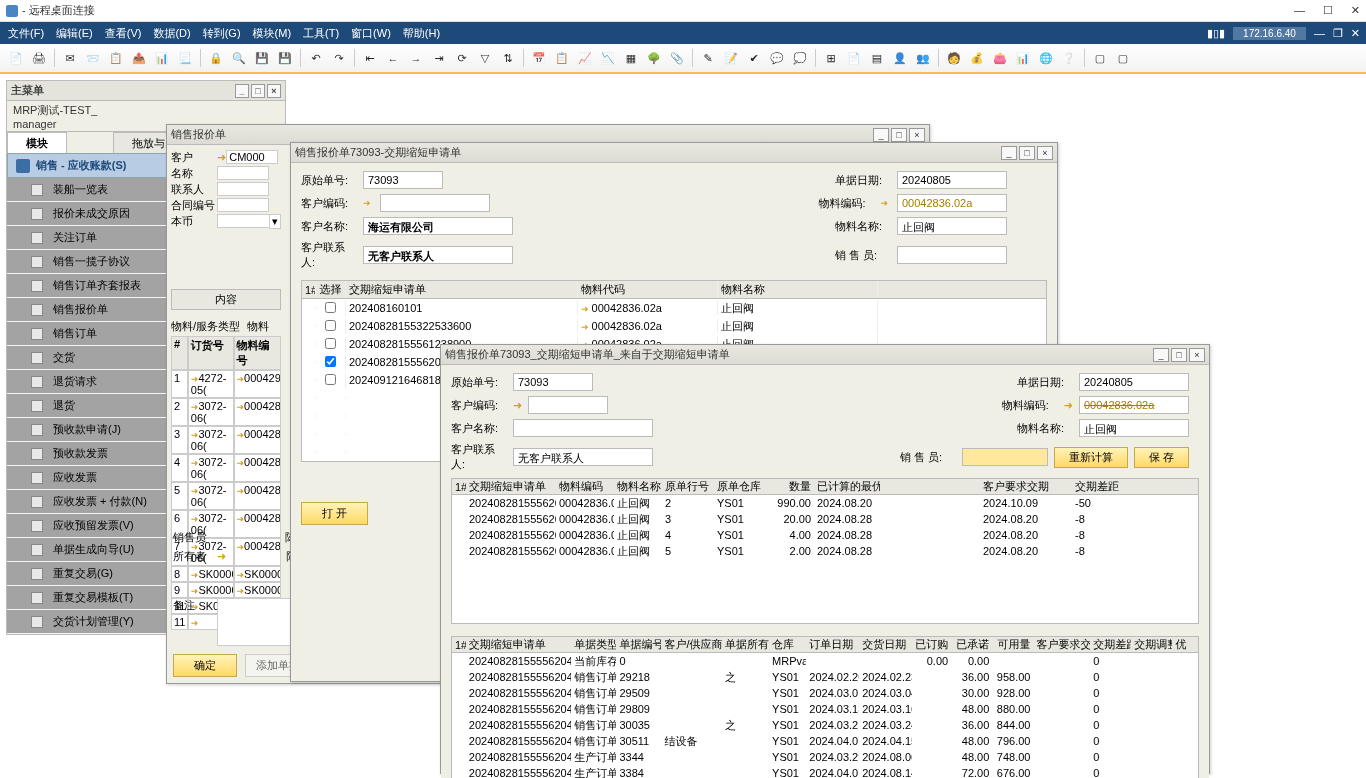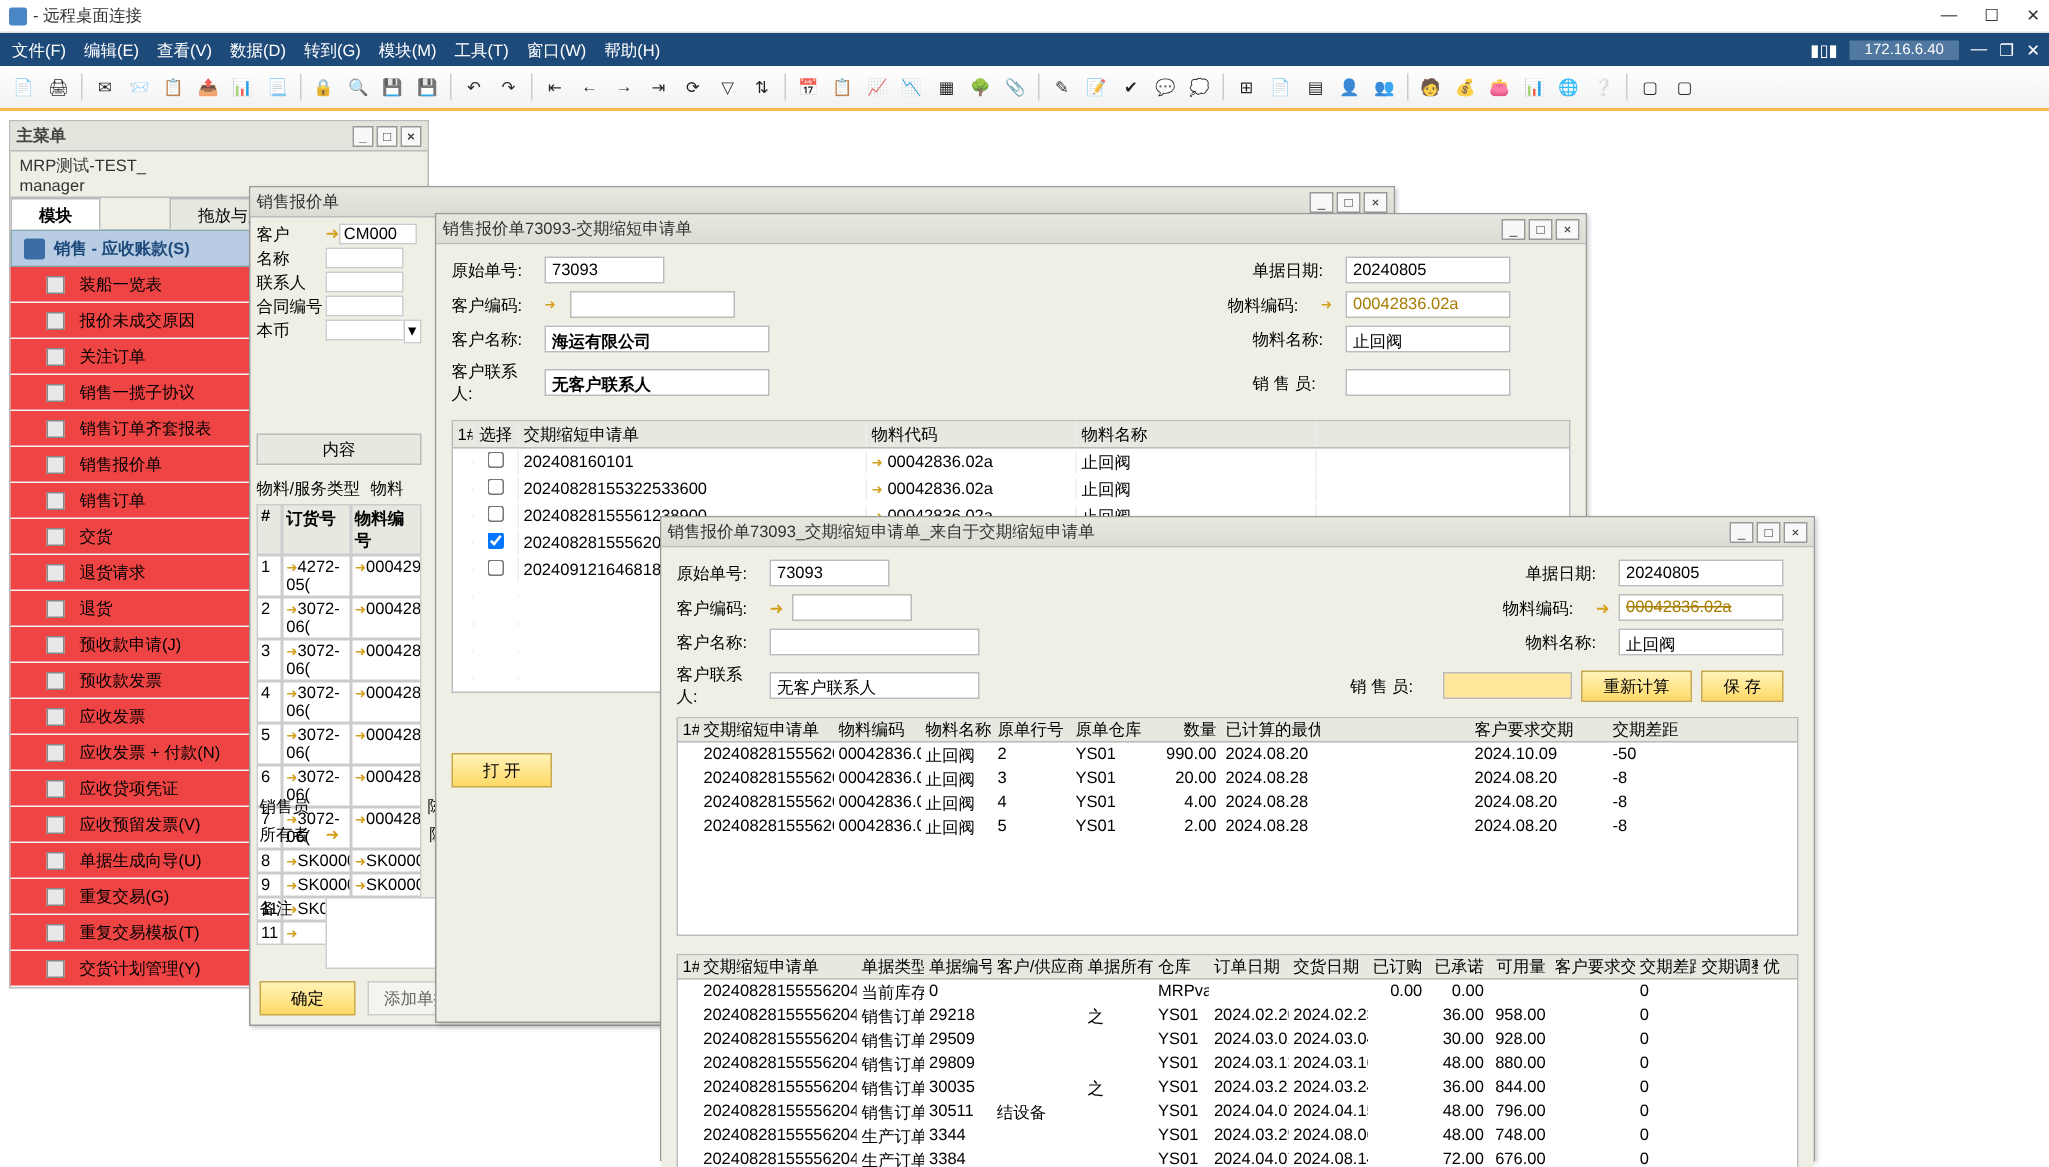--- a/index.html
+++ b/index.html
@@ -27,35 +27,35 @@
 .leftpanel { position: absolute; left: 6px; top: 80px; width: 280px; background: #f0efe6; border: 1px solid #bbb; }
 .leftpanel .titlebar { height: 20px; background: #e4e4dc; border-bottom: 1px solid #bbb; display: flex; align-items: center; justify-content: space-between; padding: 0 4px; font-weight: bold; color: #444; }
 .leftpanel .winctl { display: flex; gap: 2px; }
 .leftpanel .winctl span { width: 14px; height: 14px; border: 1px solid #999; display: flex; align-items: center; justify-content: center; font-size: 9px; cursor: pointer; background: #f8f8f8; }
 .leftpanel .info { padding: 2px 6px; font-size: 10px; color: #333; height: 30px; }
 .leftpanel .tabs { display: flex; height: 22px; border-top: 1px solid #bbb; gap: 46px; }
 .leftpanel .tab { flex: 0 0 auto; padding: 3px 18px; border: 1px solid #bbb; border-bottom: none; background: #e8e8e0; cursor: pointer; font-size: 11px; }
 .leftpanel .tab.active { background: #fff; font-weight: bold; }
 .leftpanel .modhead { background: #b8cce4; padding: 4px 8px; font-weight: bold; color: #1e4a7a; border: 1px solid #8aa; display: flex; align-items: center; gap: 6px; }
 .leftpanel .modhead .micon { width: 14px; height: 14px; background: #3a6ea5; border-radius: 2px; }
-.leftpanel .menu-list { background: #ef4444; }
+.leftpanel .menu-list { background: #a3a3a3; }
 .leftpanel .menu-list .mi { padding: 4px 8px 4px 24px; cursor: pointer; border-bottom: 1px solid #f4f4f4; display: flex; align-items: center; gap: 6px; }
 .leftpanel .menu-list .mi::before { content: ""; width: 10px; height: 10px; border: 1px solid #888; background: #e8e8e8; margin-right: 4px; }
 
 
 .subwin { position: absolute; background: #f0efe6; border: 1px solid #999; box-shadow: 1px 1px 3px rgba(0,0,0,.2); }
 .subwin .swtitle { height: 20px; background: linear-gradient(#e8e8e0,#dcdcd4); border-bottom: 1px solid #bbb; display: flex; align-items: center; justify-content: space-between; padding: 0 4px; font-size: 11px; color: #333; }
 .subwin .swtitle .winctl { display: flex; gap: 2px; }
 .subwin .swtitle .winctl span { width: 16px; height: 14px; border: 1px solid #999; display: flex; align-items: center; justify-content: center; font-size: 9px; cursor: pointer; background: #f8f8f8; }
 
 
 .win1 { left: 166px; top: 124px; width: 764px; height: 560px; }
 .win1 .body { padding: 4px; display: flex; gap: 2px; }
 .win1 .leftform { width: 110px; }
-.win1 .leftform .row { display: flex; height: 16px; font-size: 10px; }
+.win1 .leftform .row { display: flex; align-items: center; height: 16px; font-size: 10px; }
 .win1 .leftform .row label { width: 46px; }
 .win1 .leftform .row .val { background: #fff; border: 1px solid #ccc; min-width: 52px; height: 14px; padding: 0 2px; }
 .win1 .content-title { text-align: center; background: #e8e8e0; border: 1px solid #bbb; padding: 2px; margin-top: 60px; width: 110px; }
 .win1 .tbl { margin-top: 2px; font-size: 10px; }
 .win1 .th, .win1 .tr { display: flex; }
 .win1 .th div, .win1 .tr div { border: 1px solid #ccc; padding: 1px 2px; overflow: hidden; background: #fff; }
 .win1 .th div { background: #e8e8e0; font-weight: bold; }
 .win1 .c-idx { width: 18px; } .win1 .c-ord { width: 50px; } .win1 .c-mat { width: 52px; }
 .win1 .footer { position: absolute; bottom: 6px; left: 6px; display: flex; flex-direction: column; gap: 4px; font-size: 10px; }
 .win1 .footer .frow { display: flex; align-items: center; gap: 4px; }
@@ -222,21 +222,20 @@
       <div class="mi">销售订单齐套报表</div>
       <div class="mi">销售报价单</div>
       <div class="mi">销售订单</div>
       <div class="mi">交货</div>
       <div class="mi">退货请求</div>
       <div class="mi">退货</div>
       <div class="mi">预收款申请(J)</div>
       <div class="mi">预收款发票</div>
       <div class="mi">应收发票</div>
       <div class="mi">应收发票 + 付款(N)</div>
-      <div class="mi">应收贷项凭证</div>
       <div class="mi">应收预留发票(V)</div>
       <div class="mi">单据生成向导(U)</div>
       <div class="mi">重复交易(G)</div>
       <div class="mi">重复交易模板(T)</div>
       <div class="mi">交货计划管理(Y)</div>
     </div>
 </div>
 
 <div class="subwin win1">
   <div class="swtitle">

